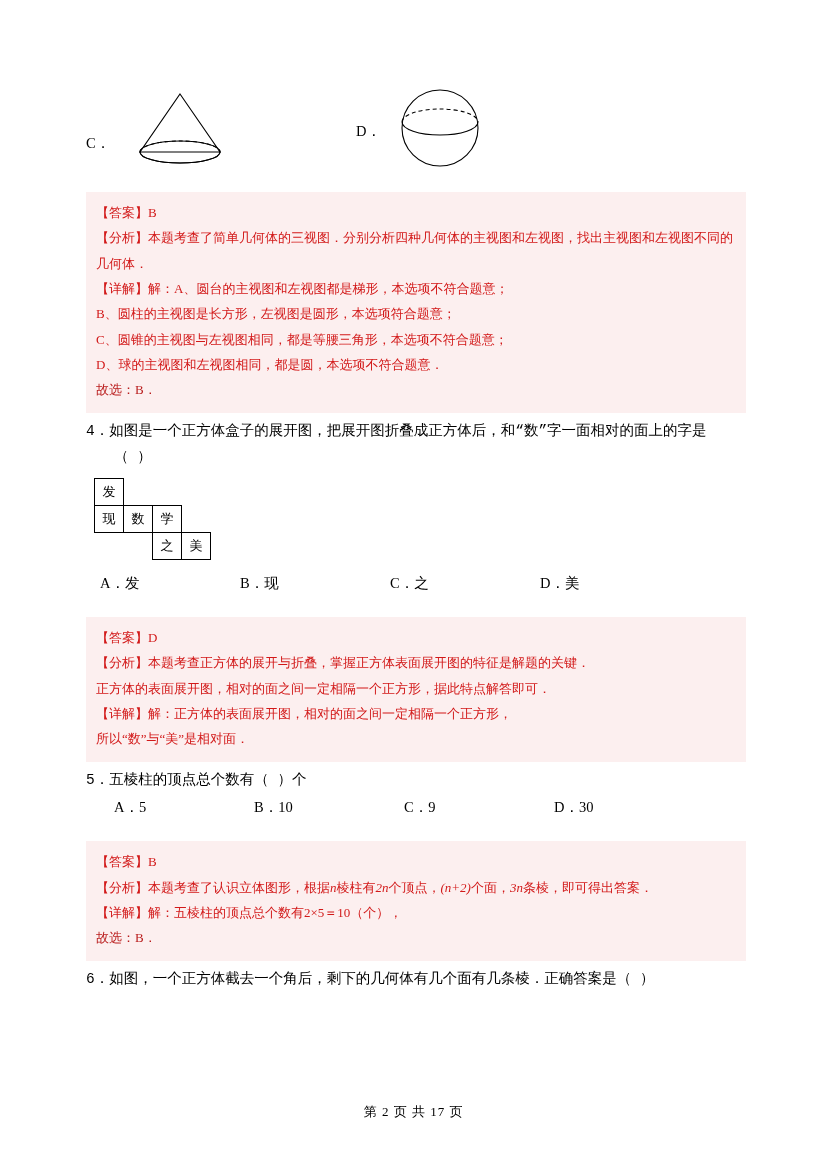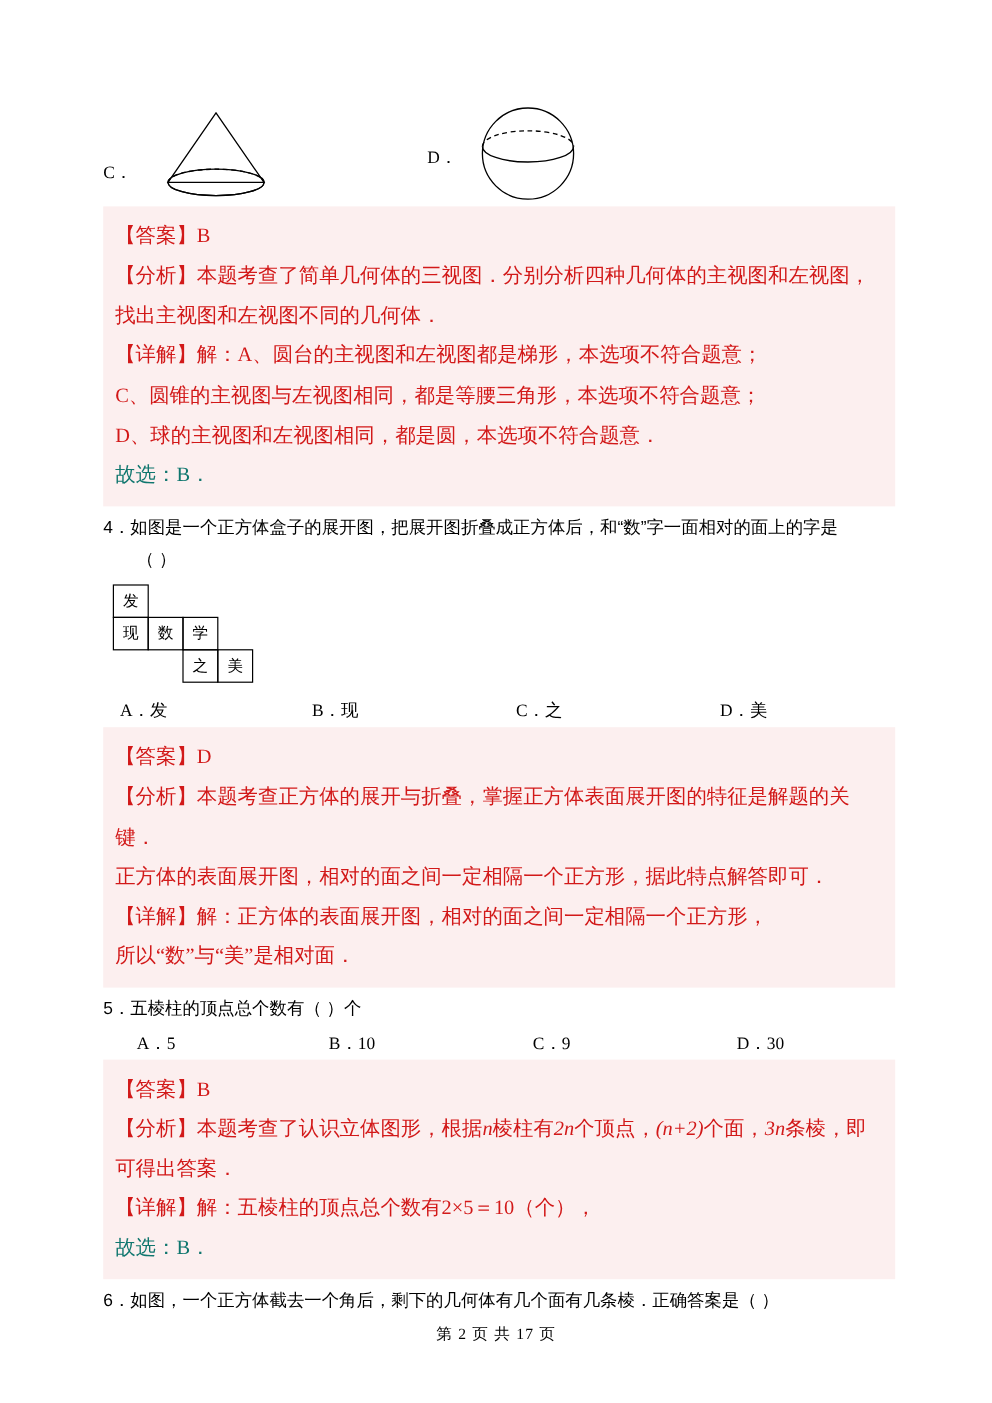--- a/index.html
+++ b/index.html
@@ -27,44 +27,43 @@
     top: 60px;
     width: 660px;
   }
 
   
   .q-line {
     font-size: 14.5px;
     line-height: 1.7;
     color: #000;
     margin: 6px 0 0 0;
-    font-family: Liberation Sans, sans-serif;
+    font-family: Liberation Mono, monospace;
   }
   .opts {
     font-size: 14.5px;
     color: #000;
     margin-top: 4px;
     display: flex;
-    gap: 20px;
   }
   .opts span { display: inline-block; }
 
   
   .ansblock {
     background: #fcefef;
     border: 0;
     padding: 8px 10px 10px 10px;
-    margin-top: 4px;
+    margin-top: 24px;
     color: #d21919;
-    font-size: 17px;
+    font-size: 13px;
     line-height: 1.95;
     font-family: "Liberation Serif", serif;
   }
   .ansblock .ln { white-space: normal; }
-  .ansblock .gray { color: #0f766e; }
+  .ansblock .gray { color: #b91c1c; }
   .tag { font-weight: normal; }
 
   
   .figrow {
     position: relative;
     height: 108px;
   }
   .figitem {
     position: absolute;
     top: 0;
@@ -139,20 +138,21 @@
     <div class="ansblock">
       <div class="ln">
         <span class="tag">【答案】</span><span>B</span>
       </div>
       <div class="ln">
         <span class="tag">【分析】</span><span>本题考查了简单几何体的三视图．分别分析四种几何体的主视图和左视图，找出主视图和左视图不同的几何体．</span>
       </div>
       <div class="ln">
         <span class="tag">【详解】</span><span>解：A、圆台的主视图和左视图都是梯形，本选项不符合题意；</span>
       </div>
+      <div class="ln">B、圆柱的主视图是长方形，左视图是圆形，本选项符合题意；</div>
       <div class="ln">C、圆锥的主视图与左视图相同，都是等腰三角形，本选项不符合题意；</div>
       <div class="ln">D、球的主视图和左视图相同，都是圆，本选项不符合题意．</div>
       <div class="ln gray">故选：B．</div>
     </div>
 
     <div class="q-line">4．如图是一个正方体盒子的展开图，把展开图折叠成正方体后，和“数”字一面相对的面上的字是</div>
     <div class="q-line" style="margin-top:2px; padding-left:28px;">（      ）</div>
 
     <div class="net">
       <div class="cell" style="left:0px;  top:0px;">发</div>

